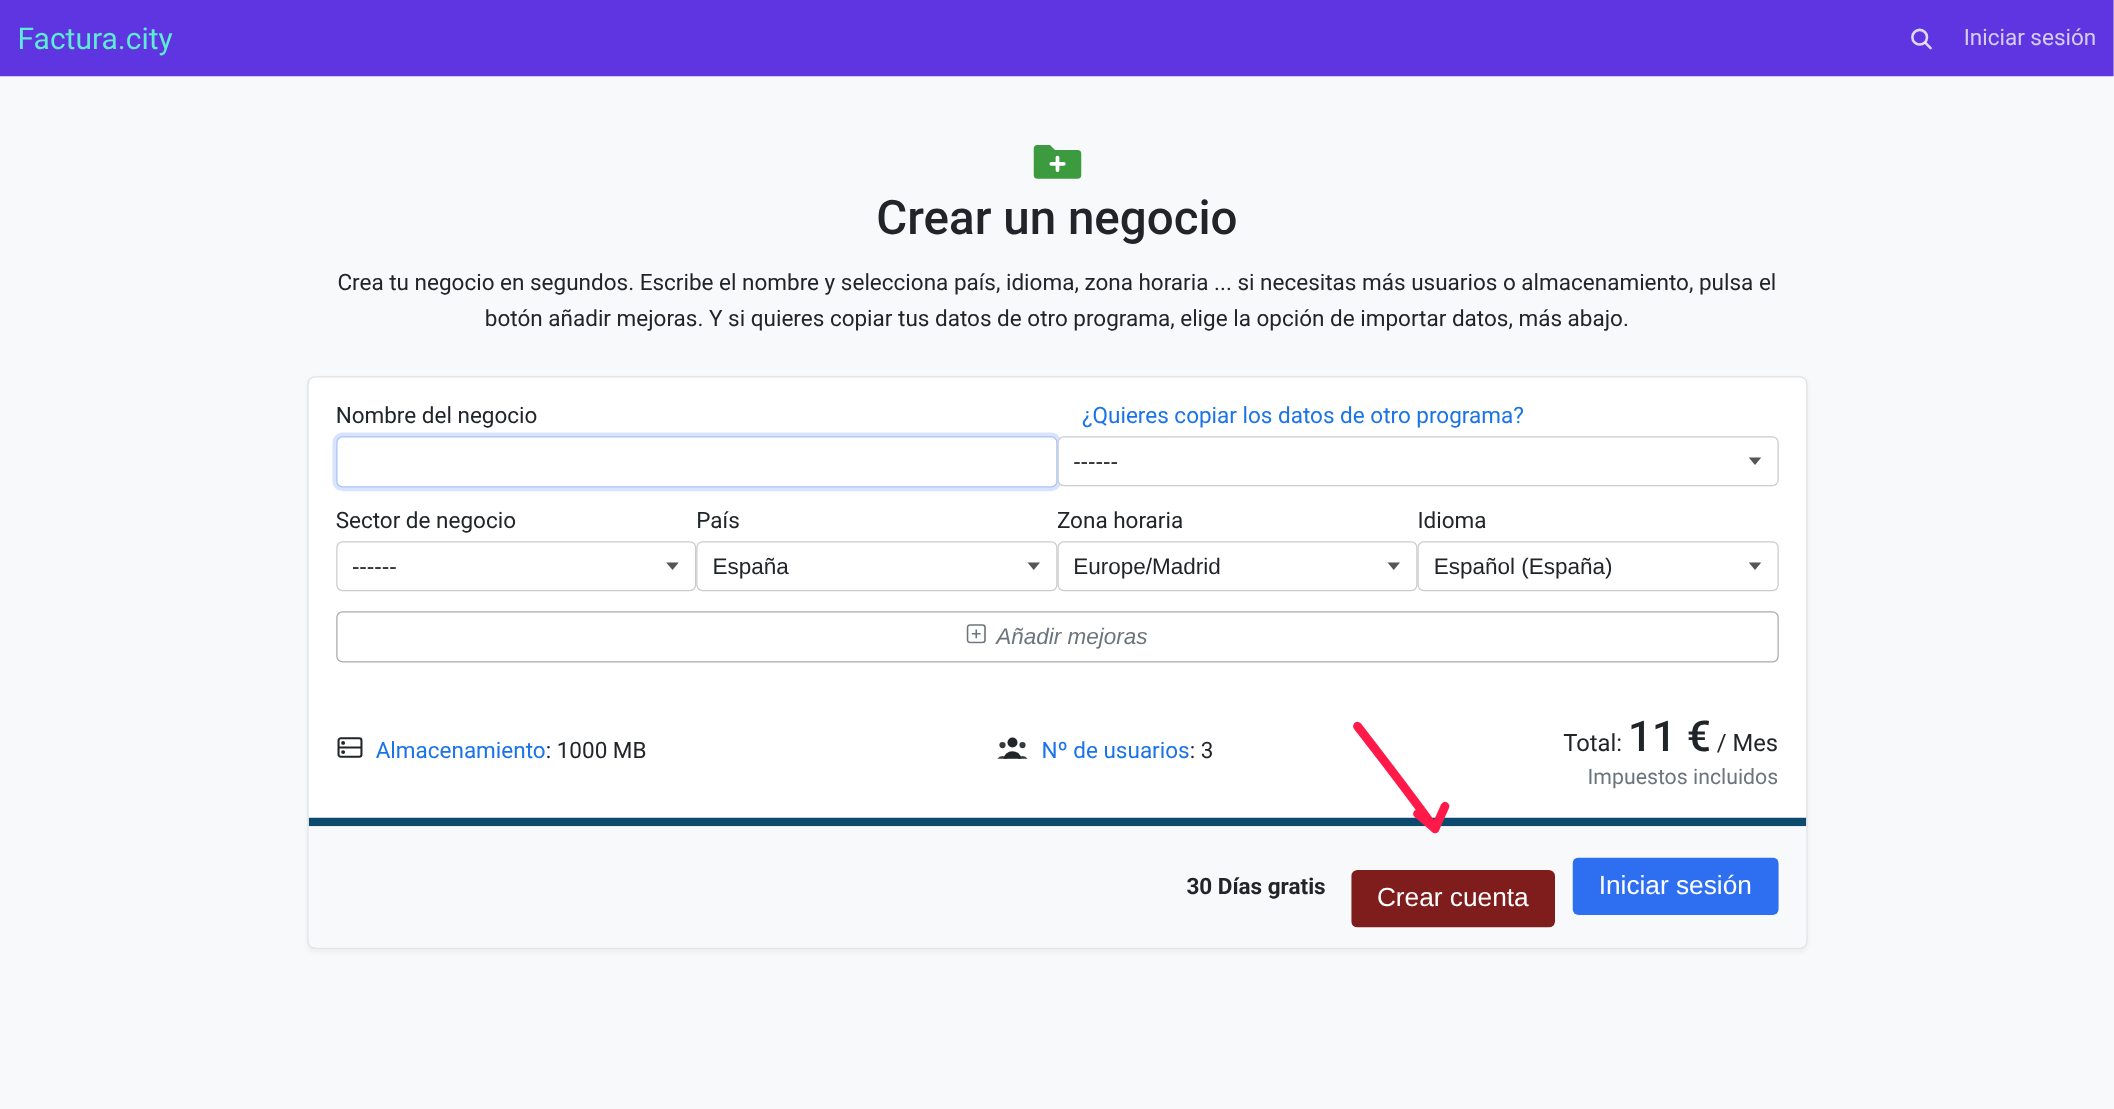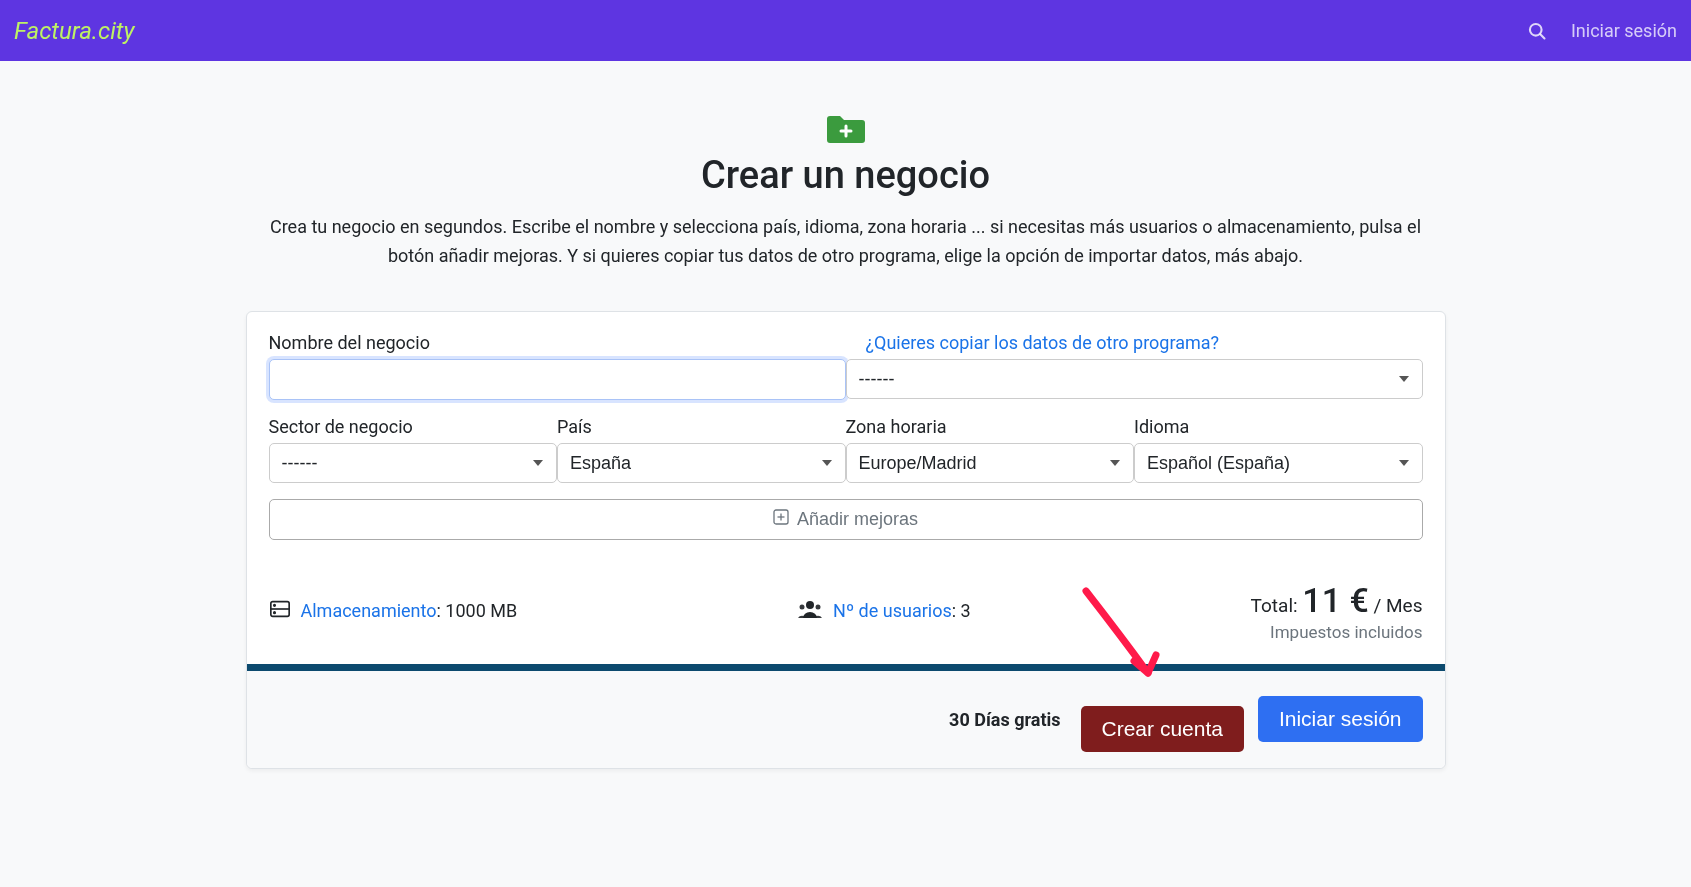--- a/index.html
+++ b/index.html
@@ -19,25 +19,24 @@
       display: flex;
       align-items: center;
       justify-content: space-between;
     }
     .navbar-left {
       display: flex;
       align-items: center;
       gap: 28px;
     }
     .brand {
-      color: #bef264;
+      color: #5eead4;
       font-size: 24px;
       font-weight: 400;
       text-decoration: none;
-      font-style: italic;
     }
     .nav-links {
       display: flex;
       gap: 28px;
     }
     .nav-link {
       color: rgba(255,255,255,0.75);
       font-size: 18px;
       text-decoration: none;
       cursor: pointer;
@@ -73,21 +72,21 @@
       font-size: 38px;
       font-weight: 500;
       color: #212529;
       margin-bottom: 16px;
     }
     .subtitle {
       font-size: 18px;
       color: #212529;
       line-height: 1.6;
       max-width: 1200px;
-      margin: 0 auto 40px;
+      margin: 0 auto 30px;
     }
     .card {
       background: #fff;
       border: 1px solid #dee2e6;
       border-radius: 6px;
       text-align: left;
       box-shadow: 0 0.125rem 0.25rem rgba(0,0,0,.05);
     }
     .card-body {
       padding: 20px 22px 22px;
@@ -152,20 +151,21 @@
       border: 1px solid transparent;
       text-decoration: none;
     }
     .btn-outline-secondary {
       background: #fff;
       color: #6c757d;
       border: 1px solid #aaa;
       width: 100%;
       font-size: 18px;
       padding: 9px;
+      font-style: italic;
     }
     .btn-success {
       background: #7f1d1d;
       color: #fff;
       margin-top: 19px;
     }
     .btn-primary {
       background: #2e6ff2;
       color: #fff;
     }

